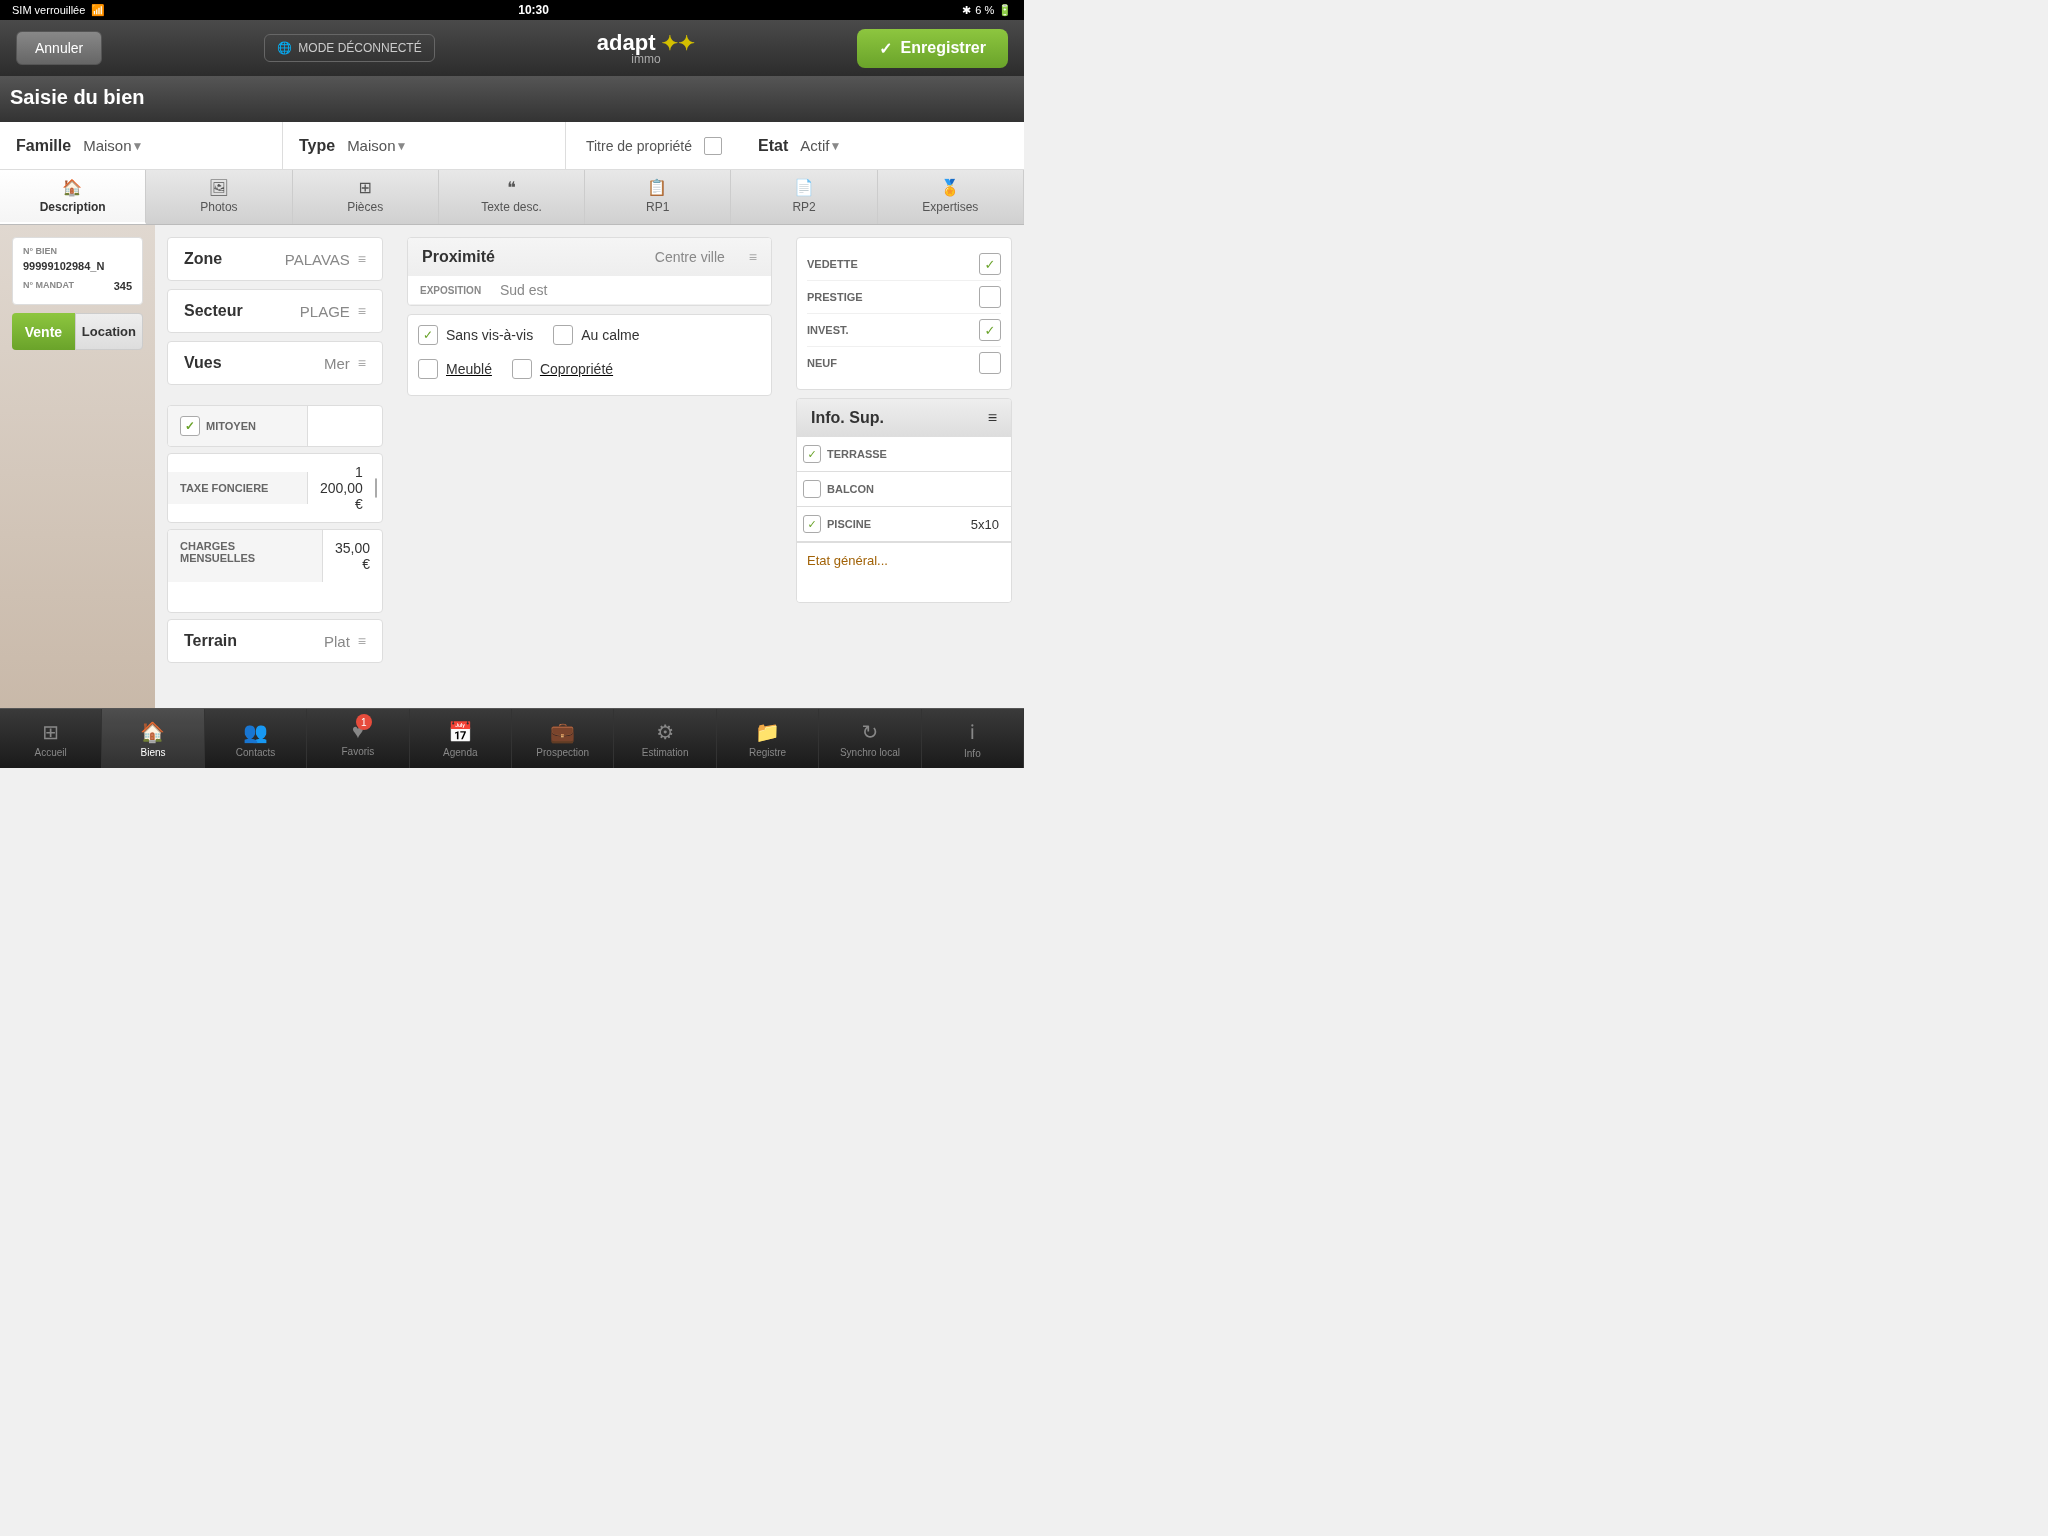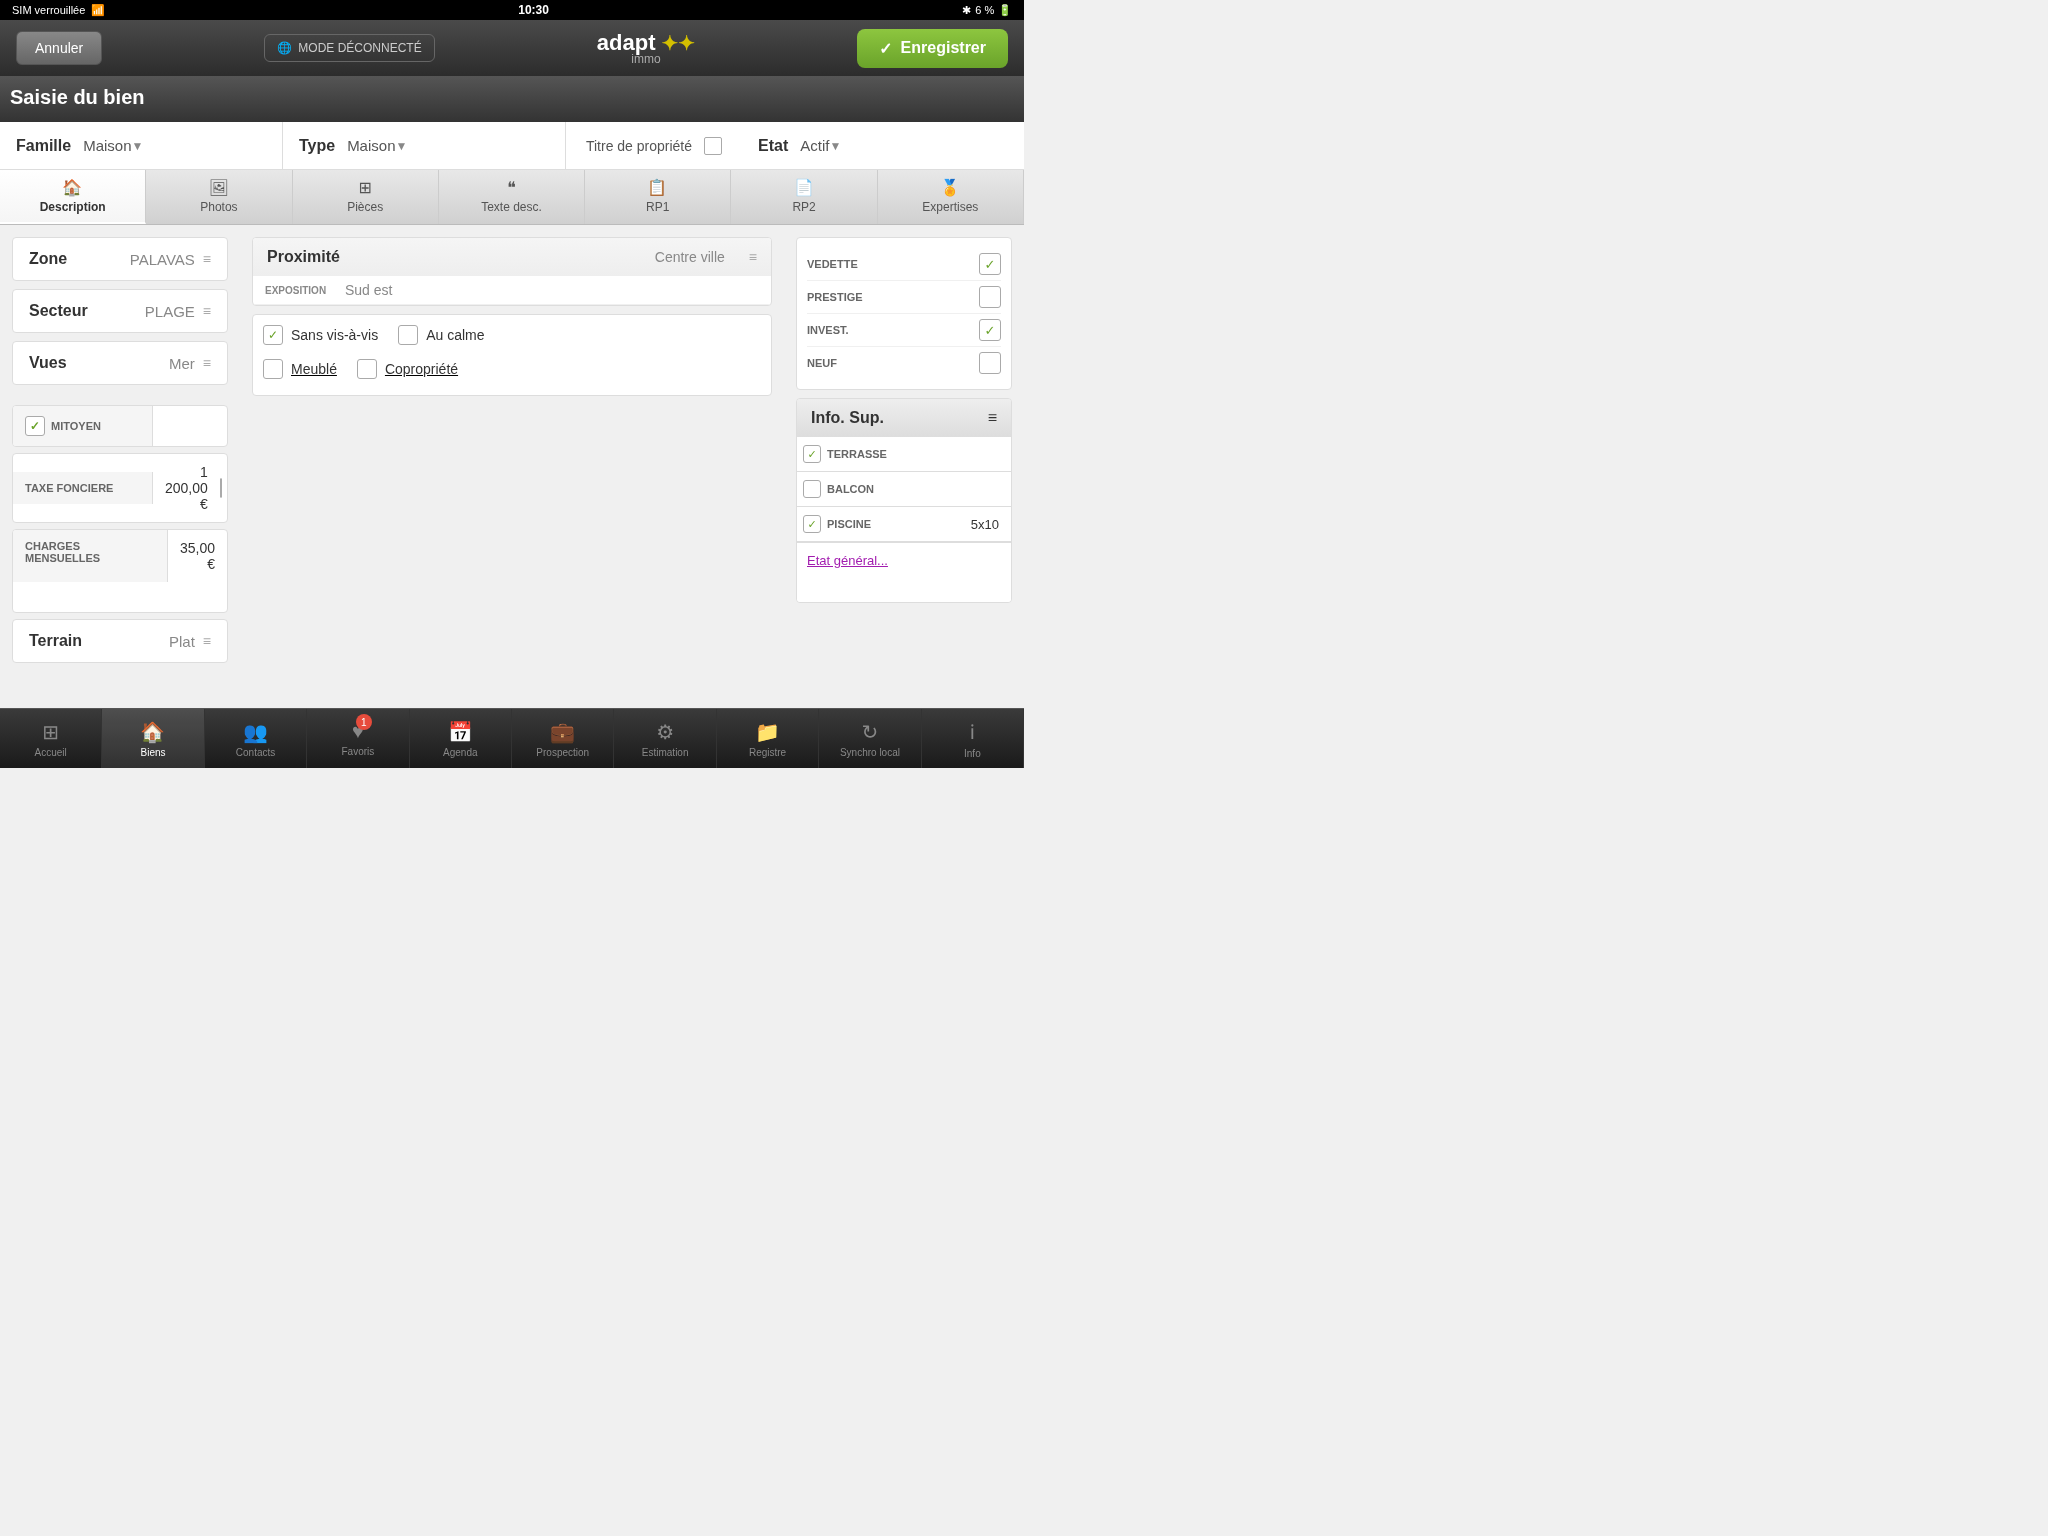--- a/index.html
+++ b/index.html
@@ -276,20 +276,38 @@
     <span>RP2</span>
   </div>
   <div class="tab">
     <span class="tab-icon">🏅</span>
     <span>Expertises</span>
   </div>
 </div>
 
 <div class="content-row">
 
+  <div class="left-panel">
+    <div class="info-box">
+      <div class="info-row">
+        <span class="info-label">N° BIEN</span>
+      </div>
+      <div class="info-row">
+        <span class="info-value">99999102984_N</span>
+      </div>
+      <div class="info-row" style="margin-top:8px;">
+        <span class="info-label">N° MANDAT</span>
+        <span class="info-value">345</span>
+      </div>
+    </div>
+    <div class="vente-location-row">
+      <button class="btn-vente">Vente</button>
+      <button class="btn-location">Location</button>
+    </div>
+  </div>
 
   <div style="width:240px; padding:12px; overflow-y:auto;">
 
     <div class="dropdown-row">
       <span class="dropdown-label">Zone</span>
       <span class="dropdown-value">
         <span>PALAVAS</span>
         <span class="hamburger">≡</span>
       </span>
     </div>
@@ -427,21 +445,21 @@
         <span class="info-sup-value"></span>
       </div>
       <div class="info-sup-row">
         <div class="info-sup-cb">
           <div class="checkbox-styled checked" style="width:18px;height:18px;font-size:11px;">✓</div>
         </div>
         <span class="info-sup-label">PISCINE</span>
         <span class="info-sup-value">5x10</span>
       </div>
       <div class="etat-general">
-        <span style="color:#a21caf;text-decoration:underline;">Etat général...</span>
+        <span style="color:#a16207;">Etat général...</span>
       </div>
     </div>
 
   </div>
 </div>
 
 <div class="bottom-nav">
   <div class="nav-item">
     <span class="nav-icon">⊞</span>
     <span>Accueil</span>

